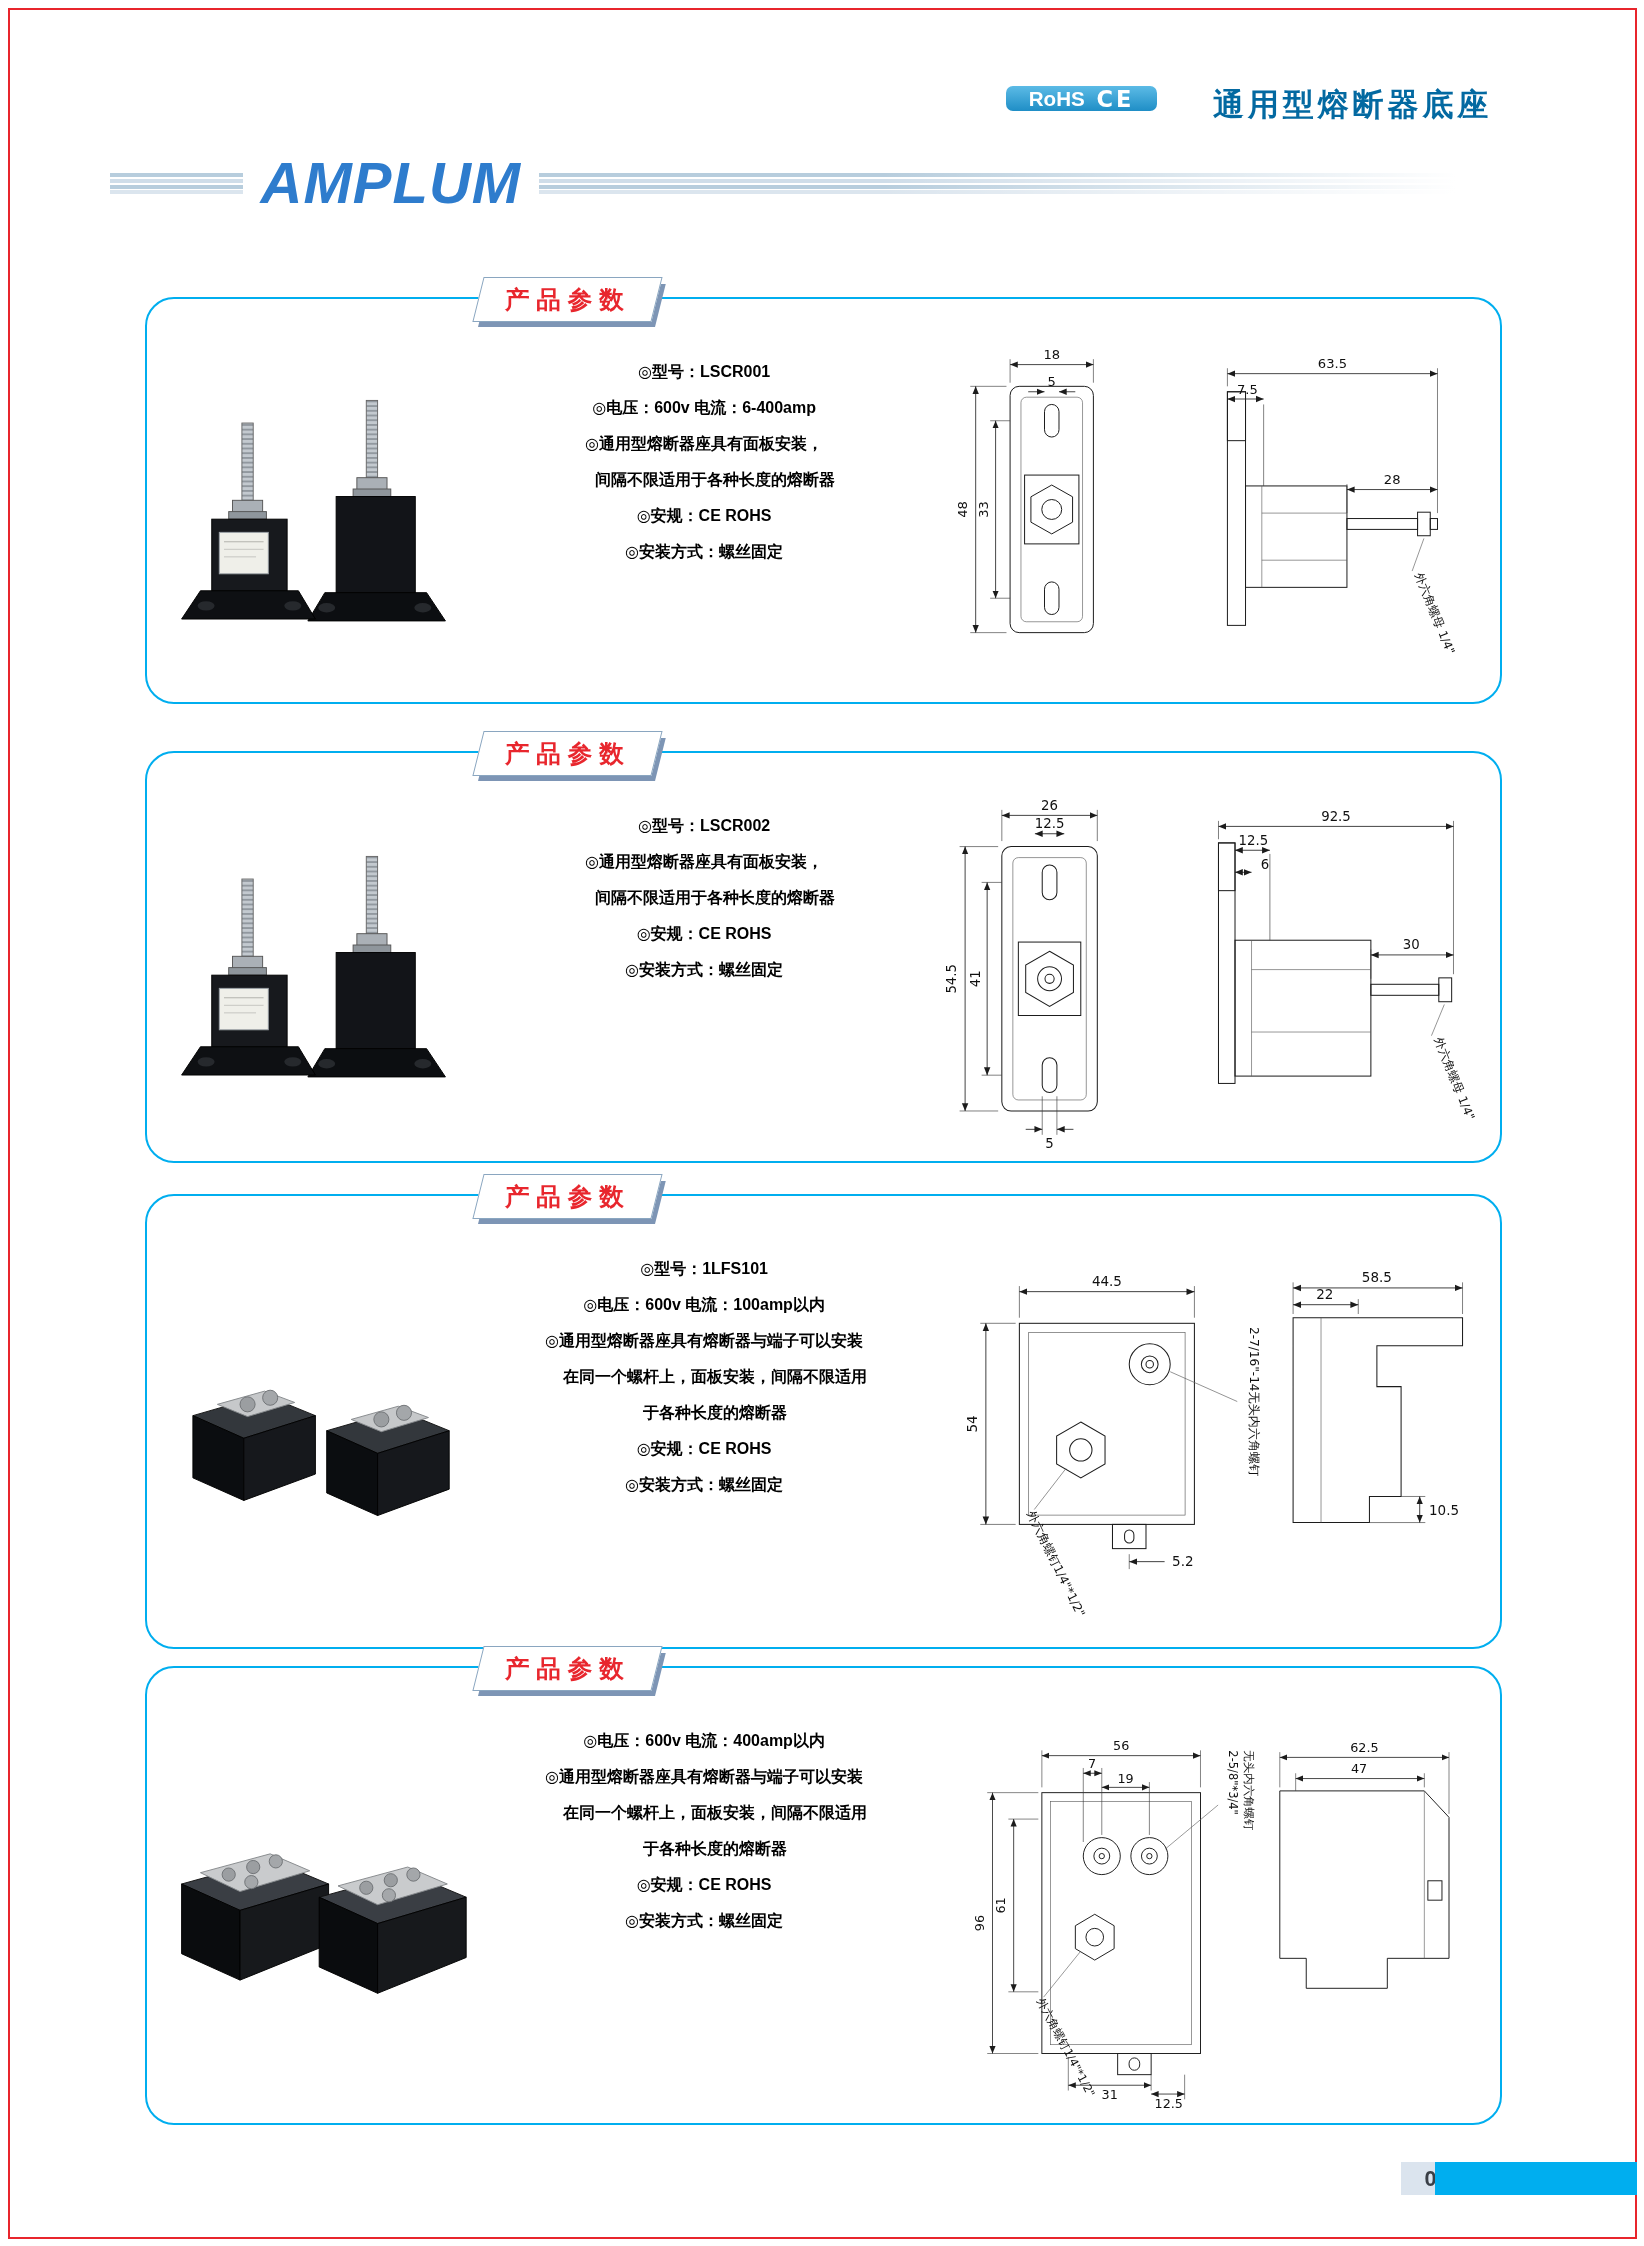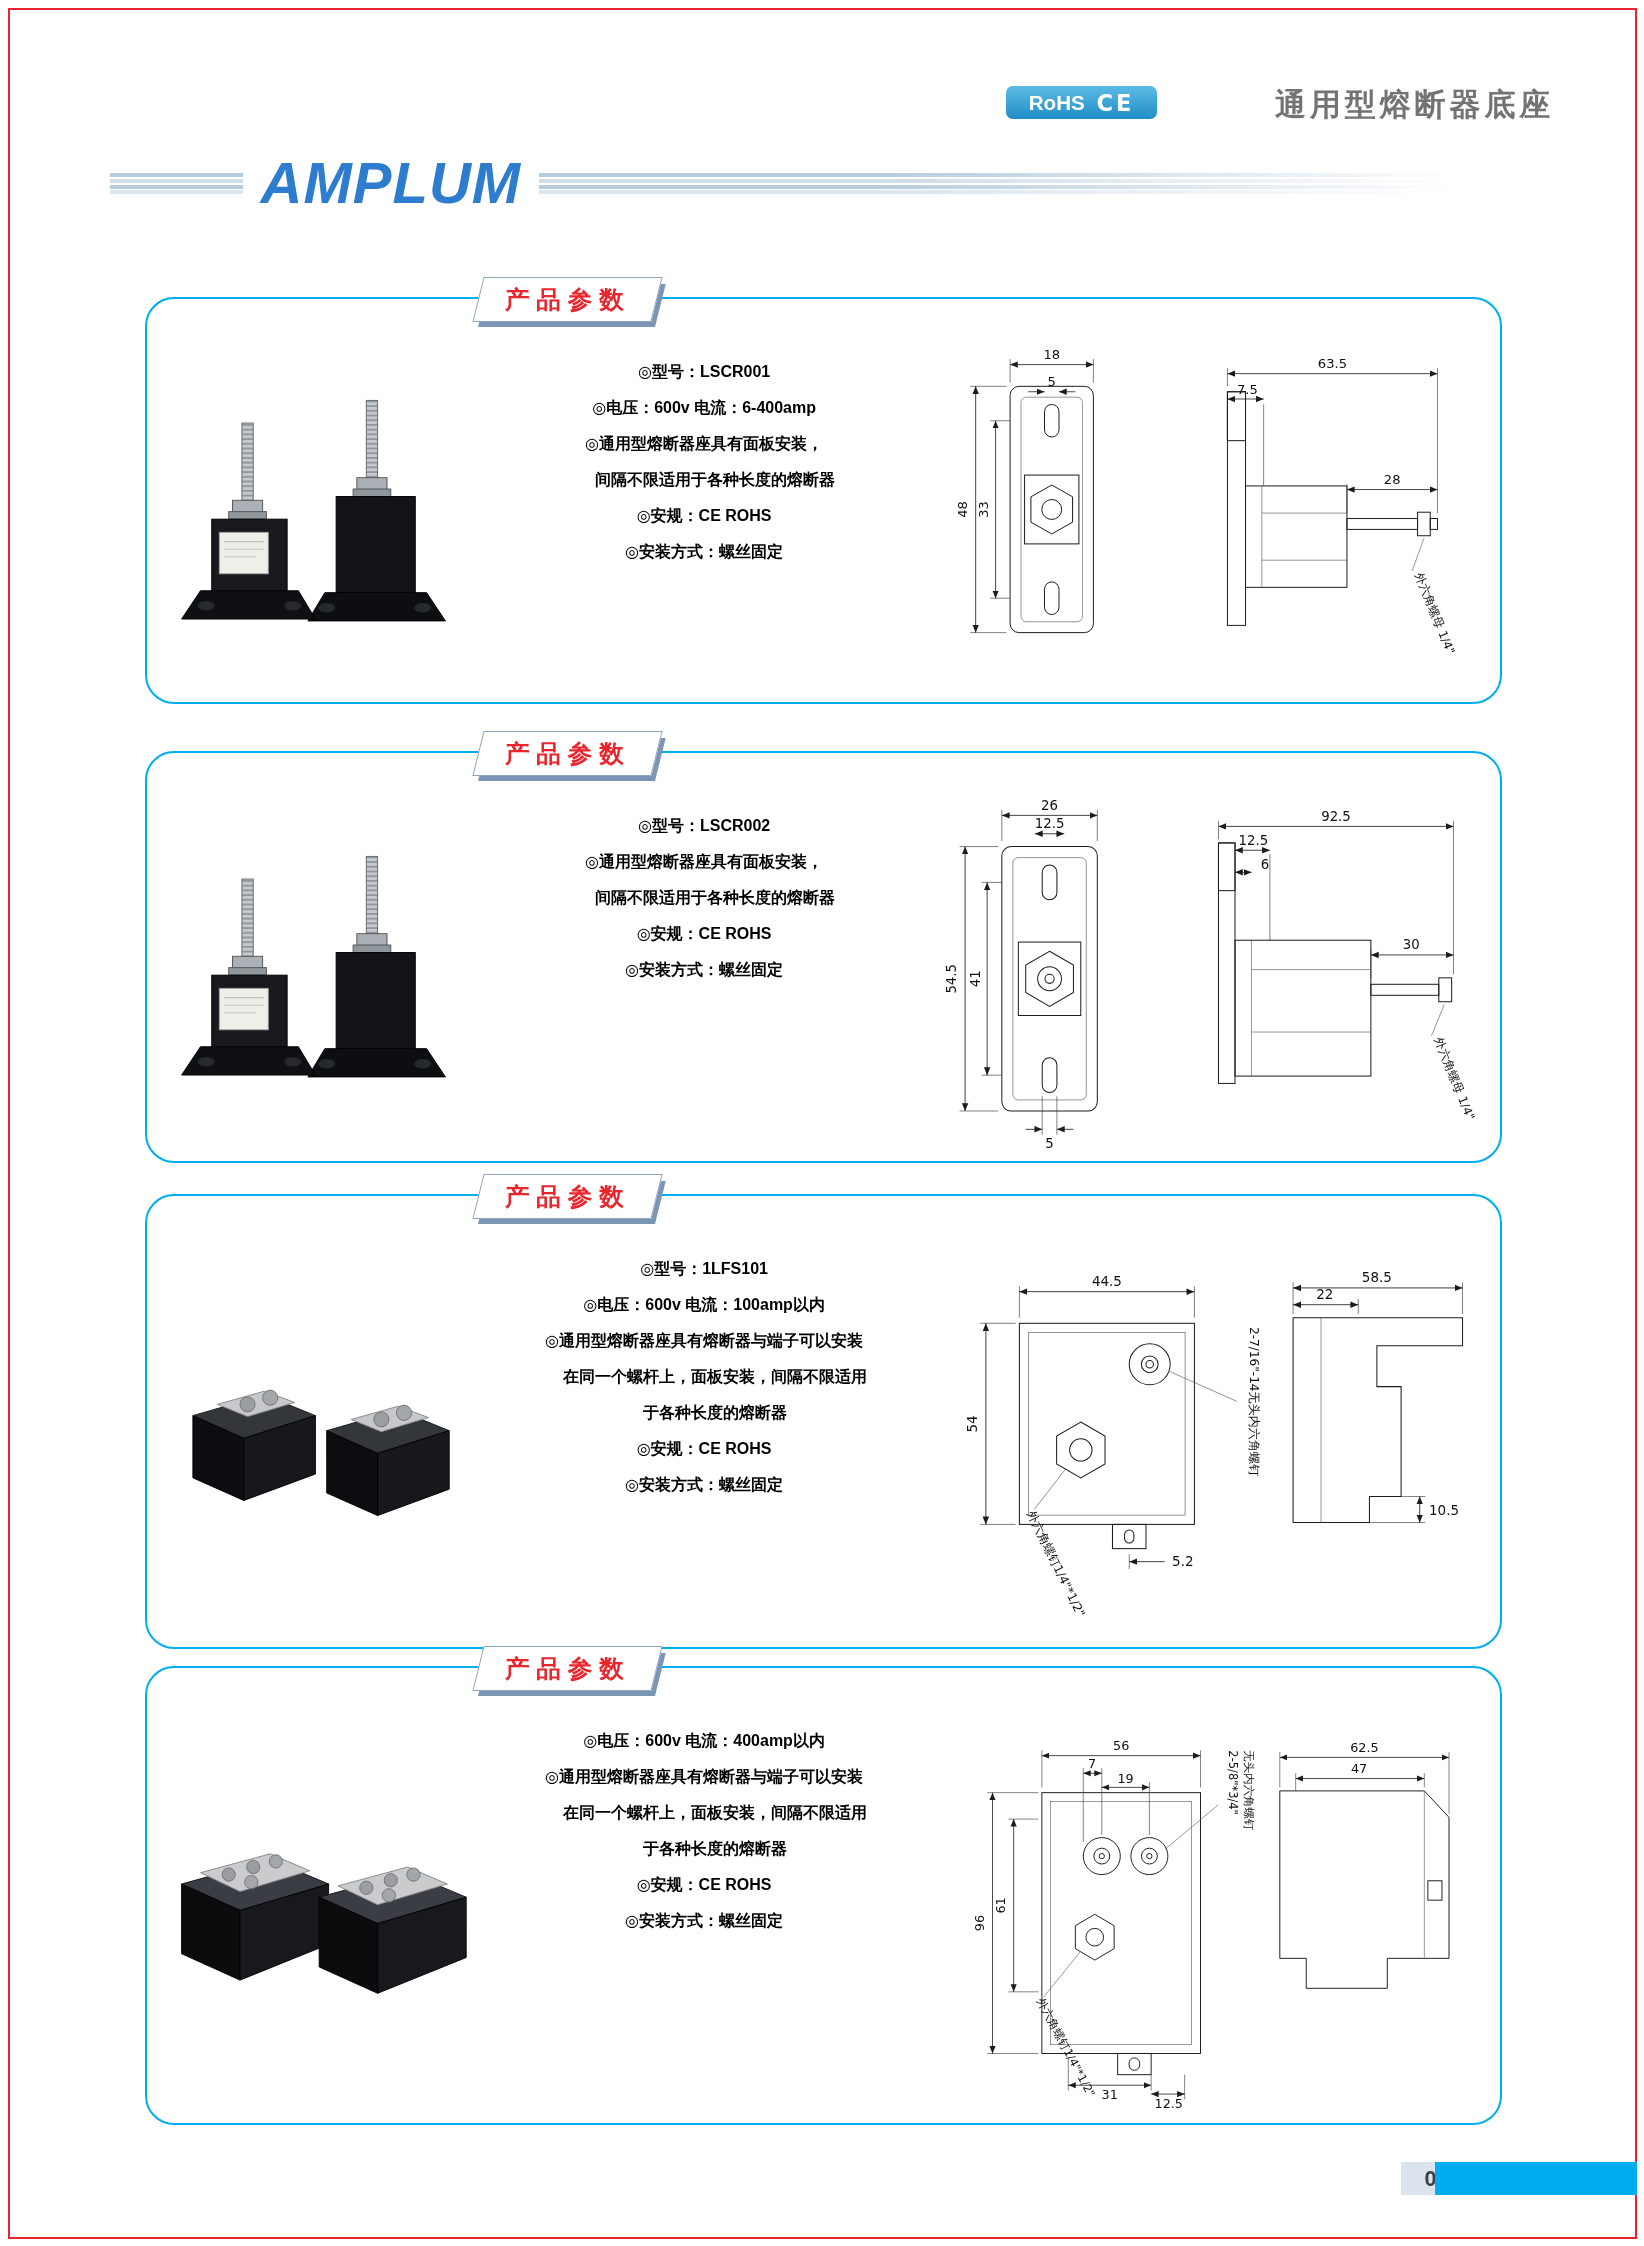--- a/index.html
+++ b/index.html
@@ -1,26 +1,26 @@
 <!DOCTYPE html>
 <html><head>
 <meta charset="utf-8">
 <style>
   html,body{margin:0;padding:0;background:#fff;width:1645px;height:2247px;overflow:hidden;
     font-family:"Liberation Sans","DejaVu Sans",sans-serif;}
   .page{position:relative;width:1645px;height:2247px;background:#fff;}
   .frame{position:absolute;inset:7.8px;border:2px solid #e8252c;pointer-events:none;}
 
   
-  .rohs{position:absolute;top:86px;left:1006px;width:151px;height:33px;border-radius:6.9px;
+  .rohs{position:absolute;top:86px;left:1006px;width:151px;height:25px;border-radius:6.9px;
     background:linear-gradient(180deg,#5cbbe6,#1f8ec6);display:flex;align-items:center;justify-content:center;
     gap:11.8px;color:#fff;}
   .rohs .r{font-size:20.6px;font-weight:bold;}
   .rohs .c{font-size:22.5px;font-weight:bold;letter-spacing:2.9px;font-family:"DejaVu Sans",sans-serif;}
-  .title{position:absolute;top:84px;left:1275px;font-size:31px;font-weight:bold;color:#737373;letter-spacing:3.9px;font-family:Liberation Mono, monospace;}
+  .title{position:absolute;top:84px;left:1213px;font-size:31px;font-weight:bold;color:#0369a1;letter-spacing:3.9px;font-family:Liberation Mono, monospace;}
   .bar{position:absolute;top:173px;left:110px;width:1402px;height:20.6px;
     background:linear-gradient(90deg,rgba(255,255,255,0) 55%,#fff 96%),
       repeating-linear-gradient(180deg,#b7cddd 0 3.9px,#ffffff 3.9px 5.9px,#cfdde9 5.9px 9.8px,#ffffff 9.8px 11.8px,#b7cddd 11.8px 15.7px,#ffffff 15.7px 16.7px,#dbe5ee 16.7px 20.6px);}
   .brand{position:absolute;top:149px;left:243px;font-size:58px;font-weight:bold;font-style:italic;
     color:#2e7ccd;background:#fff;padding:0 17.6px;letter-spacing:1px;}
 
   
   .card{position:absolute;left:145px;width:1357px;border:2px solid #00aeef;border-radius:29px;background:#fff;box-sizing:border-box;}
   #c1{top:297px;height:407px;} #c2{top:751px;height:412px;}
   #c3{top:1194px;height:455px;} #c4{top:1666px;height:459px;}

